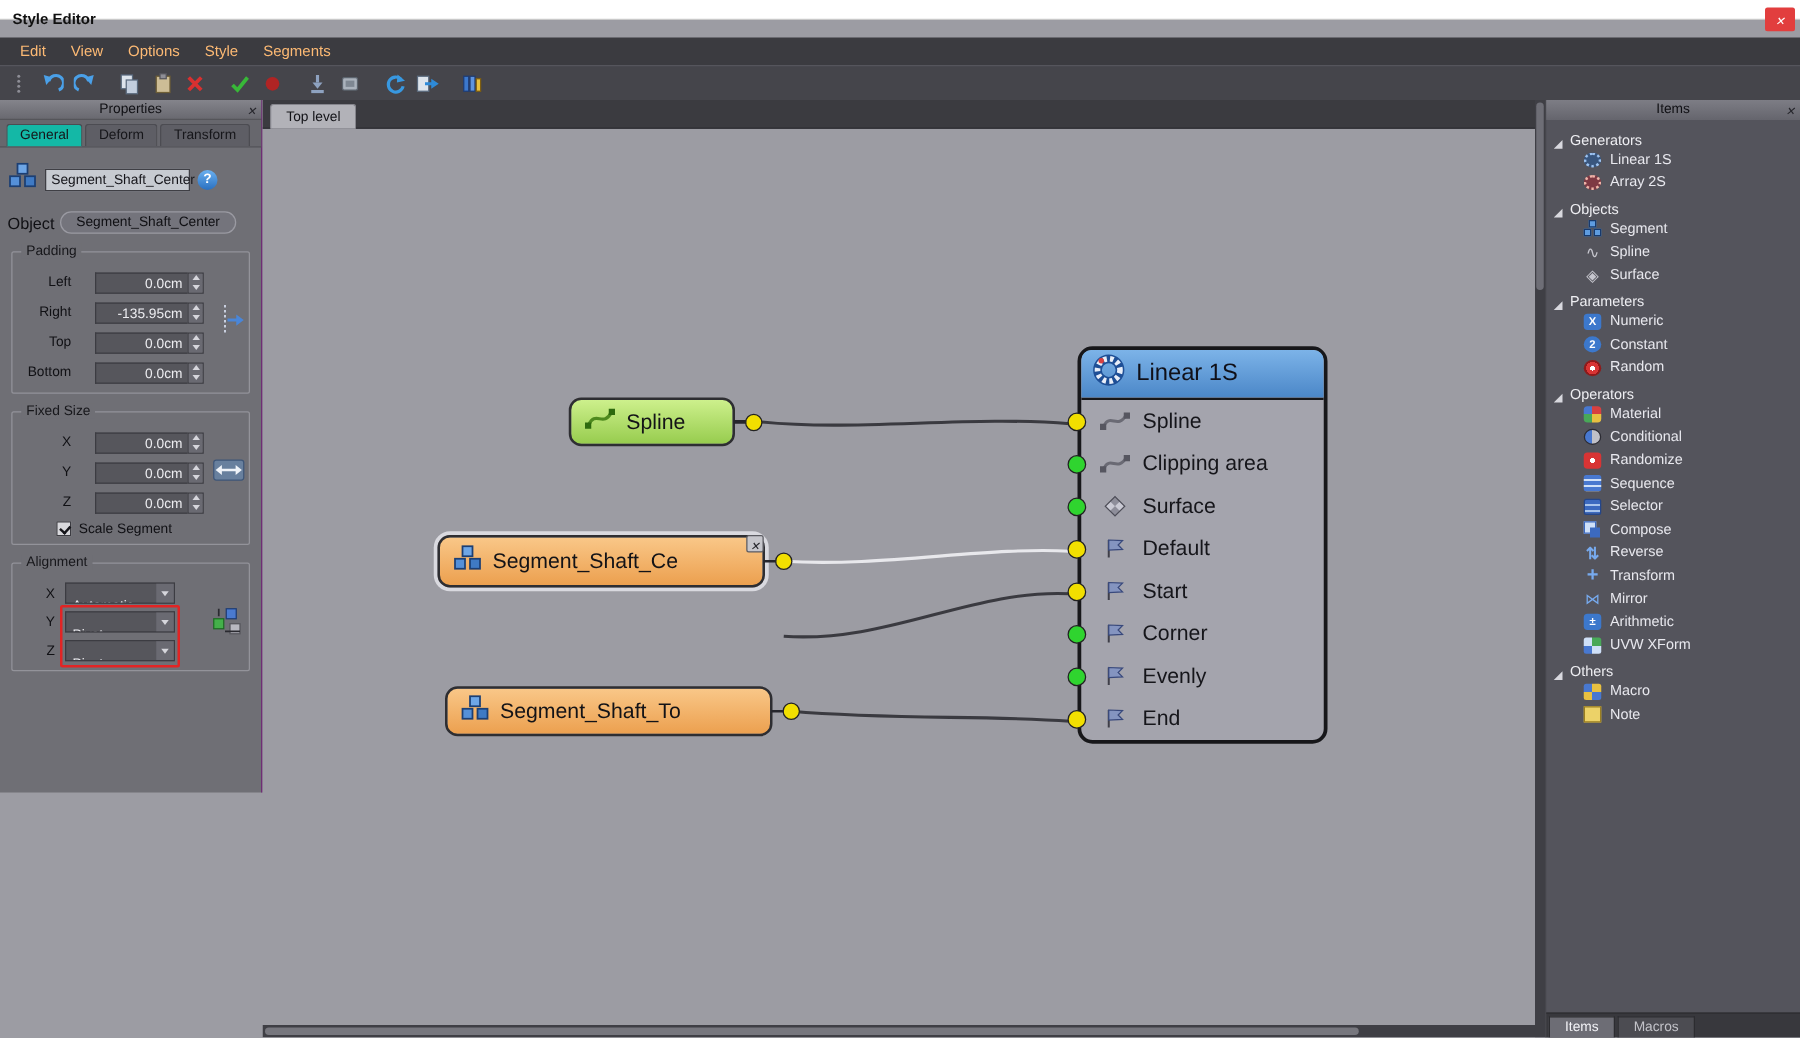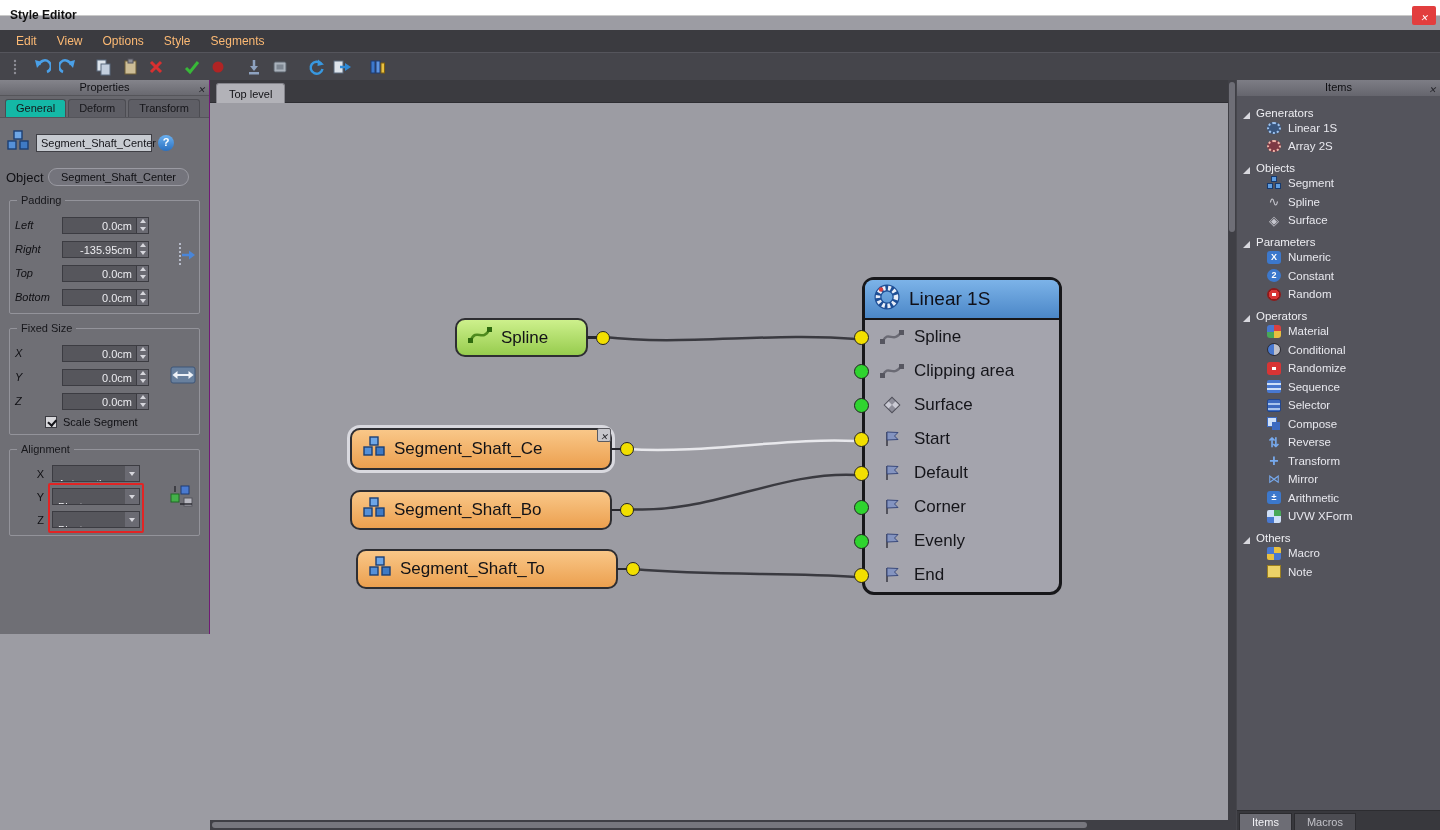--- a/index.html
+++ b/index.html
@@ -35,21 +35,21 @@
   .name-input { width:116px; height:18px; background:#c7cbd1; border:1px solid #3f3f45; font-size:11px; color:#15151a; display:flex; align-items:center; padding-left:4px; }
   .help-btn { width:16px; height:16px; border-radius:50%; background:linear-gradient(#6ab0f0,#2a70c0); color:#fff; font-size:11px; font-weight:bold; text-align:center; line-height:15px; cursor:pointer; }
 
   .obj-row { display:flex; align-items:center; margin:12px 6px 0 6px; }
   .obj-label { font-size:13px; color:#101014; width:42px; }
   .obj-btn { height:18px; padding:0 12px; border:1px solid #9a9aa2; border-radius:9px; background:#74747c; font-size:11px; color:#0f0f13; display:flex; align-items:center; cursor:pointer; }
 
   .grp { position:relative; margin:14px 9px 0 9px; border:1px solid #93939a; border-radius:2px; padding:12px 5px 4px 5px; }
   .grp-title { position:absolute; top:-7px; left:7px; background:#6f6f75; padding:0 4px; font-size:11px; color:#17171b; }
   .prow { display:flex; align-items:center; height:24px; }
-  .plabel { width:42px; font-size:11px; color:#101014; margin-right:5px;font-style:italic; }
+  .plabel { width:42px; text-align:right; font-size:11px; color:#101014; margin-right:19px; }
   .spin { display:flex; height:17px; cursor:text; }
   .spin-val { width:74px; background:#56565c; border:1px solid #3c3c42; border-right:none; color:#ececf0; font-size:11px; text-align:right; padding:2px 4px 0 0; }
   .spin-btns { width:13px; display:flex; flex-direction:column; border:1px solid #3c3c42; }
   .spin-up,.spin-dn { flex:1; background:#6a6a72; display:flex; align-items:center; justify-content:center; cursor:pointer; }
   .spin-up::before { content:""; border:3px solid transparent; border-bottom:4px solid #d6d6dc; margin-top:-3px; }
   .spin-dn::before { content:""; border:3px solid transparent; border-top:4px solid #d6d6dc; margin-bottom:-3px; }
 
   .cbrow { display:flex; align-items:center; margin:3px 0 2px 30px; gap:6px; cursor:pointer; }
   .cb { width:12px; height:12px; background:#d8d8dc; border:1px solid #3c3c42; position:relative; }
   .cb::after { content:""; position:absolute; left:2px; top:2px; width:6px; height:3.5px; border-left:2px solid #15151a; border-bottom:2px solid #15151a; transform:rotate(-48deg); }
@@ -417,29 +417,20 @@
             <rect x="2" y="11" width="8" height="8" fill="#5590d8" stroke="#1c3f74" stroke-width="1.4"></rect>
             <rect x="14" y="11" width="8" height="8" fill="#3f7ac4" stroke="#1c3f74" stroke-width="1.4"></rect>
           </svg></span>
       <span class="node-label">Segment_Shaft_Ce</span>
       <span class="node-close">
           <i class="x-dark"></i>
         </span>
       <span class="out-sock"></span>
     </div>
 
-    <div class="node node-orange" style="left:140px; top:410px; width:262px; height:40px;">
-      <span><svg width="24" height="22">
-            <rect x="8" y="1" width="8" height="8" fill="#6ea6e6" stroke="#1c3f74" stroke-width="1.4"></rect>
-            <rect x="2" y="11" width="8" height="8" fill="#5590d8" stroke="#1c3f74" stroke-width="1.4"></rect>
-            <rect x="14" y="11" width="8" height="8" fill="#3f7ac4" stroke="#1c3f74" stroke-width="1.4"></rect>
-          </svg></span>
-      <span class="node-label">Segment_Shaft_Bo</span>
-      <span class="out-sock"></span>
-    </div>
 
     <div class="node node-orange" style="left:146px; top:469px; width:262px; height:40px;">
       <span><svg width="24" height="22">
             <rect x="8" y="1" width="8" height="8" fill="#6ea6e6" stroke="#1c3f74" stroke-width="1.4"></rect>
             <rect x="2" y="11" width="8" height="8" fill="#5590d8" stroke="#1c3f74" stroke-width="1.4"></rect>
             <rect x="14" y="11" width="8" height="8" fill="#3f7ac4" stroke="#1c3f74" stroke-width="1.4"></rect>
           </svg></span>
       <span class="node-label">Segment_Shaft_To</span>
       <span class="out-sock"></span>
     </div>
@@ -491,31 +482,31 @@
         <span>Surface</span>
       </div>
       <div class="lrow">
         <span class="in-sock sock-y"></span>
         <span class="licon">
             <svg width="20" height="18">
               <path d="M5 2 V16" stroke="#3e3e48" stroke-width="1.6"></path>
               <path d="M5 2 L16 2.5 L12.5 6 L16 9.5 L5 10 Z" fill="#8494c0" stroke="#39497c"></path>
             </svg>
           </span>
-        <span>Start</span>
+        <span>Default</span>
       </div>
       <div class="lrow">
         <span class="in-sock sock-y"></span>
         <span class="licon">
             <svg width="20" height="18">
               <path d="M5 2 V16" stroke="#3e3e48" stroke-width="1.6"></path>
               <path d="M5 2 L16 2.5 L12.5 6 L16 9.5 L5 10 Z" fill="#8494c0" stroke="#39497c"></path>
             </svg>
           </span>
-        <span>Default</span>
+        <span>Start</span>
       </div>
       <div class="lrow">
         <span class="in-sock sock-g"></span>
         <span class="licon">
             <svg width="20" height="18">
               <path d="M5 2 V16" stroke="#3e3e48" stroke-width="1.6"></path>
               <path d="M5 2 L16 2.5 L12.5 6 L16 9.5 L5 10 Z" fill="#8494c0" stroke="#39497c"></path>
             </svg>
           </span>
         <span>Corner</span>

